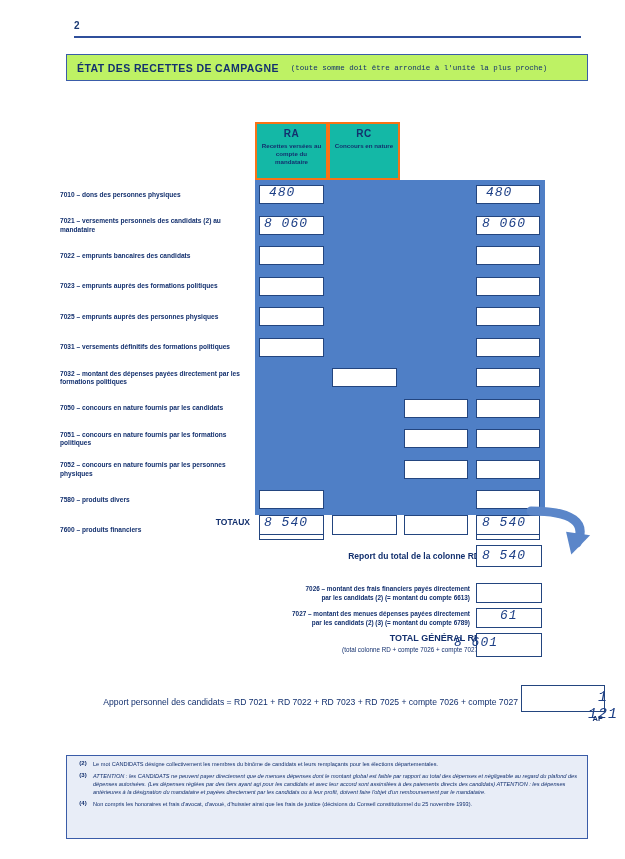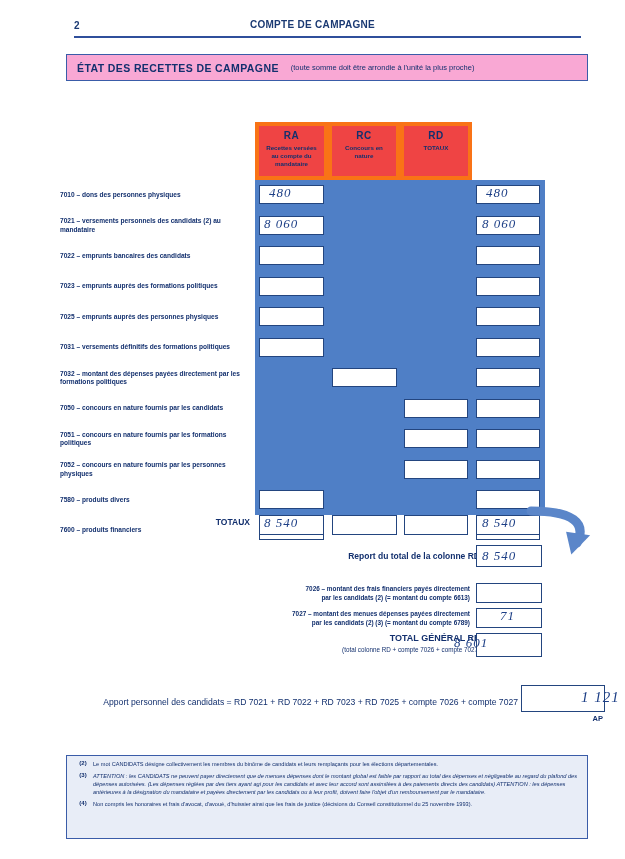--- a/index.html
+++ b/index.html
@@ -14,30 +14,30 @@
   .page{position:absolute;inset:0;}
 
   
   .pagenum{position:absolute;left:74px;top:20px;font-size:10px;font-weight:bold;color:#1b3a73;}
   .doc-title{position:absolute;left:0;right:0;top:19px;text-align:center;font-size:10px;font-weight:bold;letter-spacing:.3px;color:#1b3a73;}
   .header-rule{position:absolute;left:74px;right:44px;top:36px;height:2px;background:#2f4f9b;}
 
   
   .banner{
     position:absolute;left:66px;top:54px;width:520px;height:25px;
-    background:#f9a8d4;border:1px solid #3a5ca8;
+    background:#bef264;border:1px solid #3a5ca8;
     display:flex;align-items:center;
   }
   .banner-title{font-size:10.5px;font-weight:bold;letter-spacing:.4px;color:#13306e;margin-left:10px;}
-  .banner-sub{font-size:7.5px;color:#13306e;margin-left:12px;}
+  .banner-sub{font-size:7.5px;color:#13306e;margin-left:12px;font-family:Liberation Mono, monospace;}
 
   
   .tablezone{position:absolute;left:255px;top:122px;width:290px;}
   .colhead{display:flex;}
-  .col{box-sizing:border-box;border:4px solid #f97316;background:#ef4444;}
+  .col{box-sizing:border-box;border:2px solid #f97316;background:#14b8a6;}
   .ch{width:73px;height:58px;text-align:center;padding-top:4px;}
   .ch .code{font-size:10px;font-weight:bold;letter-spacing:.5px;color:#13306e;}
   .ch .desc{font-size:6.2px;line-height:1.25;margin-top:3px;padding:0 4px;color:#13306e;font-weight:bold;}
 
   
   .rablock{position:absolute;left:255px;top:180px;width:73px;height:335px;background:#4f7fc6;}
   .rbblock{position:absolute;left:328px;top:180px;width:73px;height:335px;background:#4f7fc6;}
   .rcblock{position:absolute;left:401px;top:180px;width:72px;height:335px;background:#4f7fc6;}
   .rdblock{position:absolute;left:473px;top:180px;width:72px;height:335px;background:#4f7fc6;}
 
@@ -47,26 +47,27 @@
   .cellbox{
     position:absolute;top:5px;height:19px;box-sizing:border-box;
     background:#ffffff;border:1px solid #23457f;
   }
   .c-ra{left:4px;width:65px;}
   .c-rb{left:77px;width:65px;}
   .c-rc{left:149px;width:64px;}
   .c-rd{left:221px;width:64px;}
 
   .hand{
-    font-family:Liberation Serif, serif;
+    font-family:Liberation Mono, monospace;
     font-style:italic;
     font-size:13px;
     color:#1d3f86;
     position:absolute;
     letter-spacing:1px;
+    text-align:center;
   }
 
   
   .labels{position:absolute;left:60px;top:180px;width:195px;}
   .lbl{height:30.5px;display:flex;align-items:center;}
   .lbl span{font-size:6.6px;font-weight:bold;color:#13306e;line-height:1.3;}
 
   
   .totauxlabel{position:absolute;left:180px;top:517px;width:70px;text-align:right;font-size:8.5px;font-weight:bold;color:#13306e;}
   .totrow{position:absolute;left:255px;top:513px;width:290px;height:24px;}
@@ -96,41 +97,36 @@
   .note .num{width:20px;text-align:center;font-size:6px;color:#13306e;font-weight:bold;flex:none;}
   .note .txt{font-size:5.6px;line-height:1.45;color:#13306e;}
   .ital{font-style:italic;}
 </style>
 </head>
 <body>
 
 <div class="page">
 
   <div class="pagenum">2</div>
-  <div class="doc-title">COMPTE DE CAMPAGNE</div>
   <div class="header-rule"></div>
 
   <div class="banner">
     <span class="banner-title">ÉTAT DES RECETTES DE CAMPAGNE</span>
     <span class="banner-sub">(toute somme doit être arrondie à l'unité la plus proche)</span>
   </div>
 
   <div class="tablezone">
     <div class="colhead">
       <div class="col ch">
         <div class="code">RA</div>
         <div class="desc">Recettes versées au compte du mandataire</div>
       </div>
       <div class="col ch" style="width:72px;">
         <div class="code">RC</div>
         <div class="desc">Concours en nature</div>
-      </div>
-      <div class="col ch" style="width:72px;">
-        <div class="code">RD</div>
-        <div class="desc">TOTAUX</div>
       </div>
     </div>
   </div>
 
   <div class="rablock"></div>
   <div class="rbblock"></div>
   <div class="rcblock"></div>
   <div class="rdblock"></div>
 
   <div class="labels">
@@ -263,21 +259,21 @@
     <span>7026 – montant des frais financiers payés directement</span><br>
     <span>par les candidats (2) (= montant du compte 6613)</span>
   </div>
   <div class="subbox" style="left:476px;top:583px;"></div>
 
   <div class="sublabel" style="left:240px;top:610px;width:230px;">
     <span>7027 – montant des menues dépenses payées directement</span><br>
     <span>par les candidats (2) (3) (= montant du compte 6789)</span>
   </div>
   <div class="subbox" style="left:476px;top:608px;"></div>
-  <div class="hand" style="left:500px;top:608px;">71</div>
+  <div class="hand" style="left:500px;top:608px;">61</div>
 
   <div class="tgen">TOTAL GÉNÉRAL RE</div>
   <div class="tgensub">(total colonne RD + compte 7026 + compte 7027)</div>
   <div class="subbox" style="left:476px;top:633px;height:22px;"></div>
   <div class="hand" style="left:454px;top:635px;">8 601</div>
 
   <div class="apport">Apport personnel des candidats = RD 7021 + RD 7022 + RD 7023 + RD 7025 + compte 7026 + compte 7027</div>
   <div class="apportbox"></div>
   <div class="hand" style="left:537px;top:689px;font-size:15px;margin-left:44px;">1 121</div>
   <div class="aplabel">AP</div>

